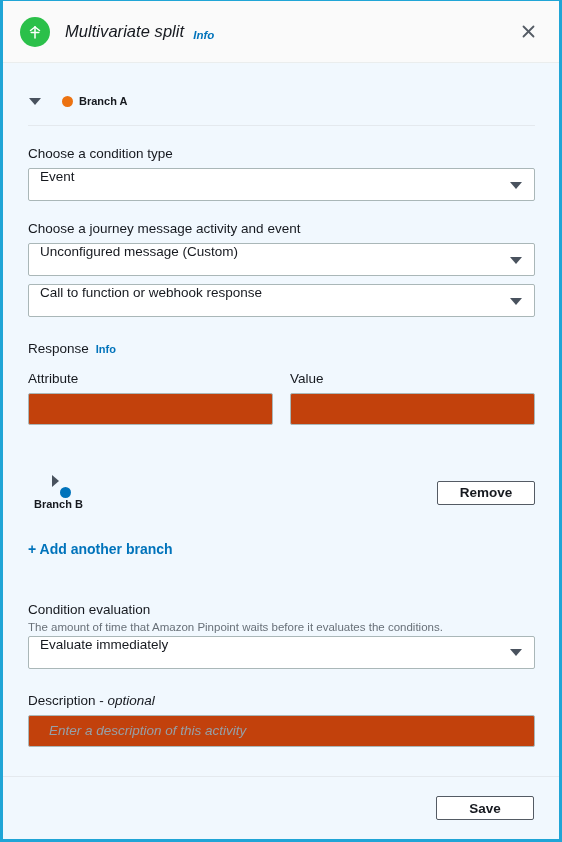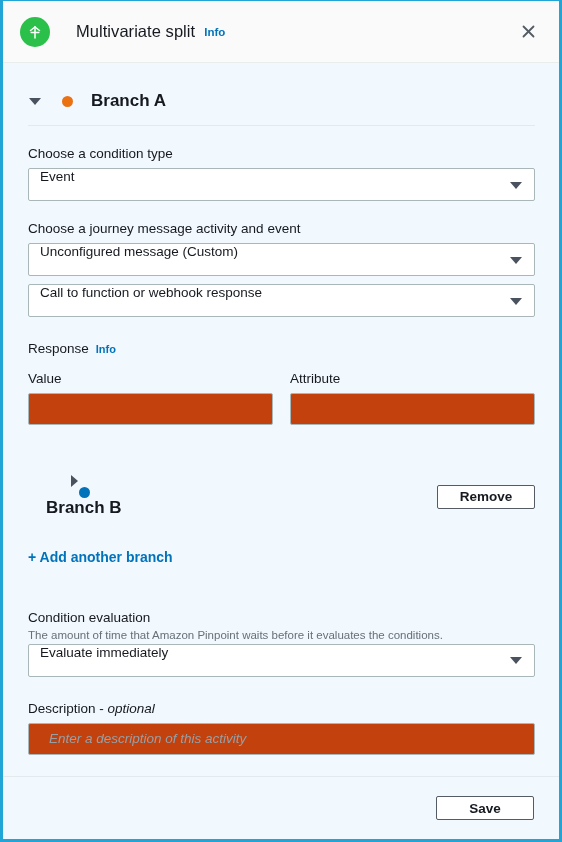--- a/index.html
+++ b/index.html
@@ -35,23 +35,24 @@
   }
   .activity-icon {
     width: 30px; height: 30px;
     border-radius: 50%;
     background: #2bc04a;
     display: flex; align-items: center; justify-content: center;
     flex: 0 0 auto;
   }
   .header-title-wrap {
     display: flex;
-    align-items: center;
-    margin-left: 26px;
+    align-items: flex-end;
+    margin-left: 15px;
     flex: 1 1 auto;
+    font-style: italic;
   }
   .header-title {
     font-size: 16.5px;
     color: #16191f;
     font-weight: 400;
     letter-spacing: 0.05px;
   }
   .info-link {
     font-size: 11.5px;
     font-weight: bold;
@@ -99,22 +100,22 @@
     border-bottom: 6px solid transparent;
     border-left: 7px solid #49525e;
   }
   .branch-dot {
     width: 11px; height: 11px;
     border-radius: 50%;
     margin-left: 20px;
     flex: 0 0 auto;
   }
   .branch-label {
-    margin-left: 18px;
-    font-size: 17px;
+    margin-left: 6px;
+    font-size: 11px;
     font-weight: bold;
     color: #16191f;
   }
 
   .branch-divider {
     height: 1px;
     background: #e4e9ee;
     margin-top: 12px;
     margin-bottom: 20px;
   }
@@ -303,25 +304,25 @@
     
     <div class="field-label with-info">
       <span>Response</span>
       <span class="info-link">Info</span>
     </div>
 
     <div class="gap-8"></div>
 
     <div class="two-col">
       <div class="col">
-        <div class="field-label">Value</div>
+        <div class="field-label">Attribute</div>
         <input class="text-box" type="text" value="" style="">
       </div>
       <div class="col">
-        <div class="field-label">Attribute</div>
+        <div class="field-label">Value</div>
         <input class="text-box" type="text" value="" style="">
       </div>
     </div>
 
     <div class="gap-30"></div>
     <div class="gap-20"></div>
 
     
     <div class="branch-row spaced">
       <span class="branch-left">

